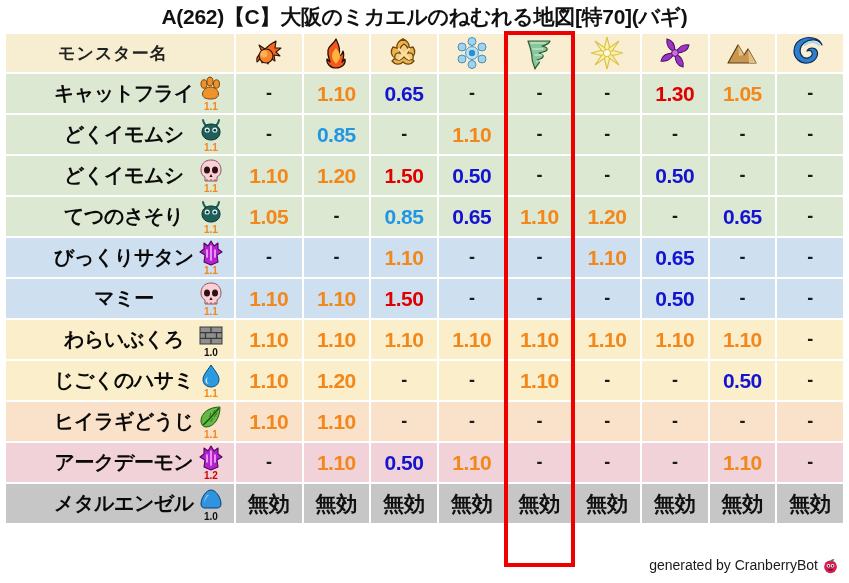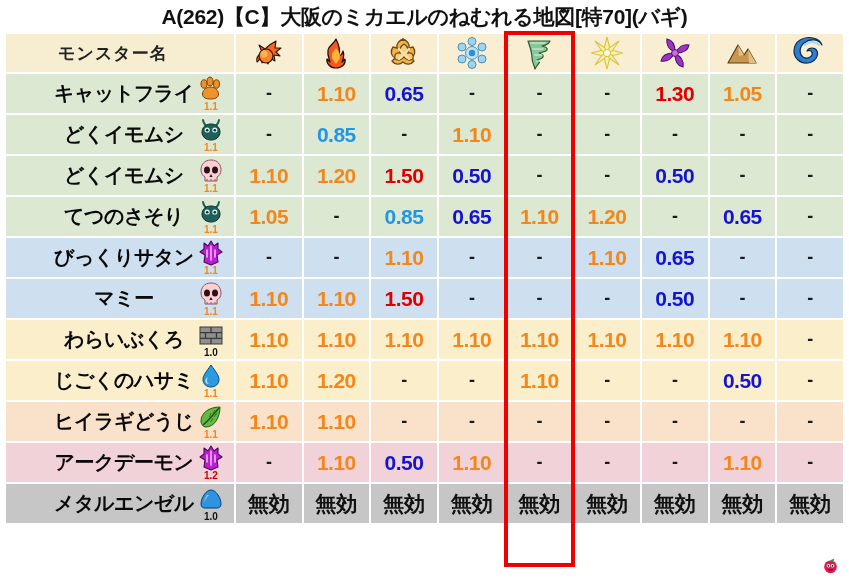--- a/index.html
+++ b/index.html
@@ -465,21 +465,21 @@
           <td class="val r-gray nil" style="color: rgb(17, 17, 17);">無効</td>
           <td class="val r-gray nil" style="color: rgb(17, 17, 17);">無効</td>
           <td class="val r-gray nil" style="color: rgb(17, 17, 17);">無効</td>
         </tr>
       </tbody>
   </table>
   <div id="col-highlight" style="left: 503.516px; top: -1px; width: 71.6719px; height: 536px;"></div>
 </div>
 
 <div id="footer">
-  <span class="cranberry"><svg viewBox="0 0 20 20" width="17" height="17">
+  <span>generated by CranberryBot</span><span class="cranberry"><svg viewBox="0 0 20 20" width="17" height="17">
         <circle cx="10" cy="11.5" r="7.5" fill="#d81b52"></circle>
         <circle cx="7.6" cy="10.2" r="2.1" fill="#ffffff"></circle>
         <circle cx="12.4" cy="10.2" r="2.1" fill="#ffffff"></circle>
         <circle cx="7.6" cy="10.4" r="1.1" fill="#111"></circle>
         <circle cx="12.4" cy="10.4" r="1.1" fill="#111"></circle>
         <path d="M6.5 14.4 Q10 17.4 13.5 14.4 Z" fill="#3a0a16"></path>
         <path d="M10 4.2 q2.4-2.6 4.6-1.4 -1.2 2.6-4.2 3.0z" fill="#2f8f3a"></path>
       </svg></span>
 </div>
 

